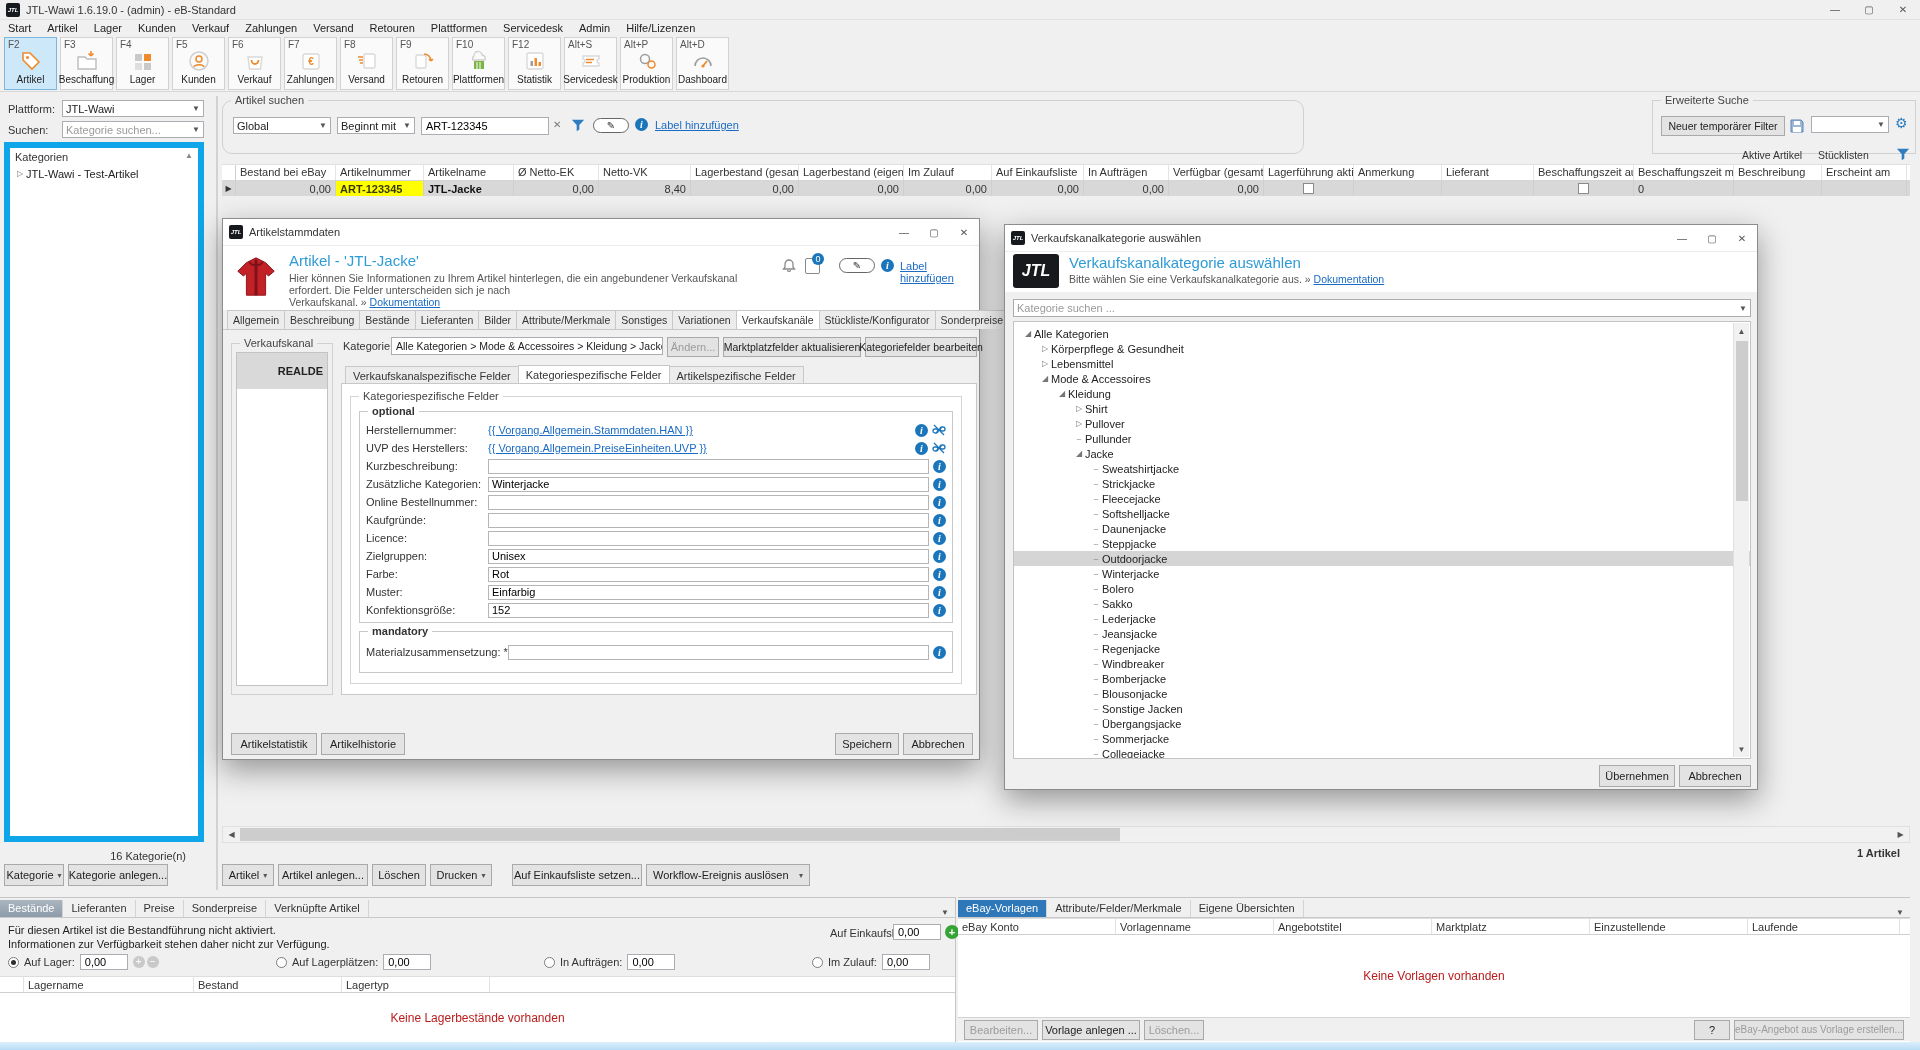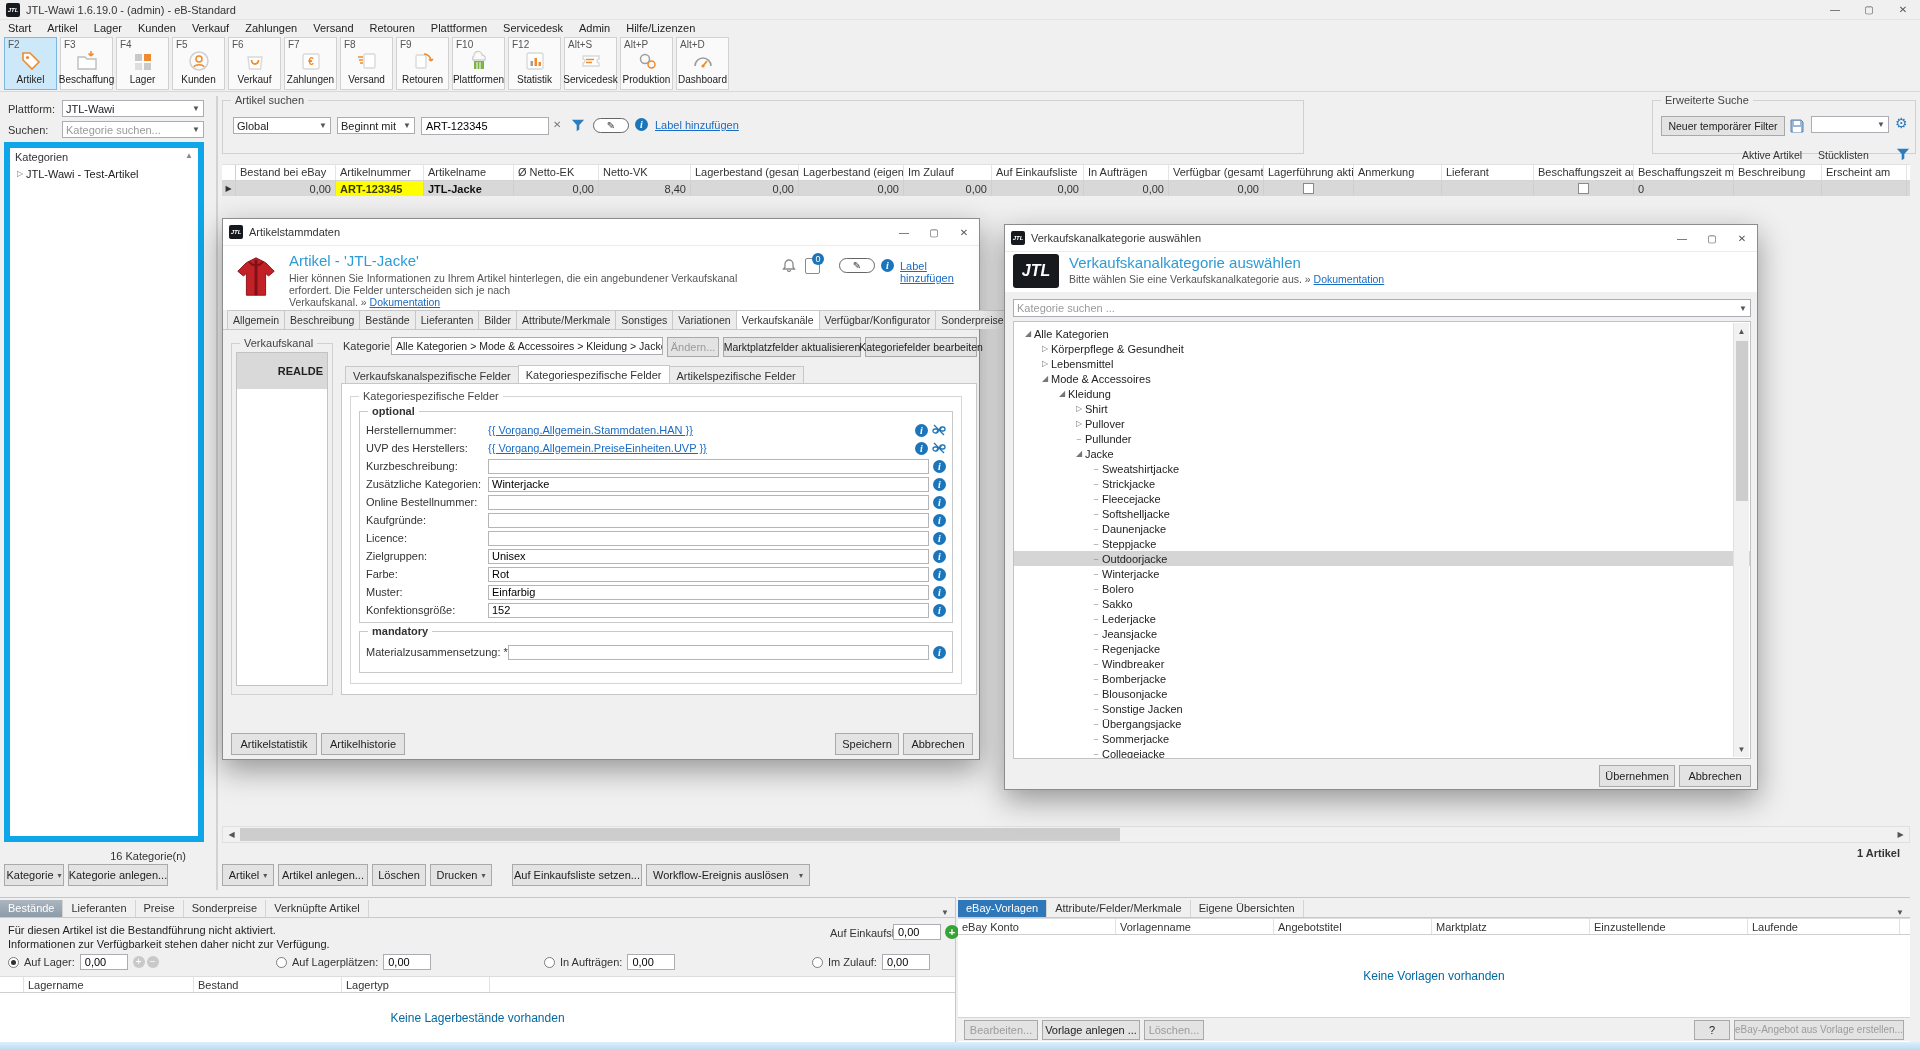--- a/index.html
+++ b/index.html
@@ -82,21 +82,21 @@
   #br-panel { left:958px; top:897px; width:952px; height:145px; background:#fff; border-top:1px solid #c6c6c6; }
   .ptab-bar { height:20px; background:#f0f0f0; border-bottom:1px solid #c9c9c9; display:flex; align-items:flex-end; }
   .ptab { padding:2px 8px 3px; border-right:1px solid #d4d4d4; color:#333; white-space:nowrap; }
   .ptab.active-gray { background:linear-gradient(#aab5bf,#8d9caa); color:#fff; }
   .ptab.active-blue { background:#2e77b8; color:#fff; }
   .ptab-caret { margin-left:auto; color:#555; font-size:8px; padding:0 6px; }
   .radio { width:11px; height:11px; border:1px solid #7c7c7c; border-radius:50%; background:#fff; position:relative; display:inline-block; flex:0 0 11px; }
   .radio.checked::after { content:""; position:absolute; inset:2px; background:#2f2f2f; border-radius:50%; }
   .mini-circle { width:12px; height:12px; border-radius:50%; background:#c9c9c9; color:#fff; display:inline-flex; align-items:center; justify-content:center; font-size:10px; line-height:10px; }
   .plus-green { width:14px; height:14px; border-radius:50%; background:#35a335; color:#fff; display:inline-flex; align-items:center; justify-content:center; font-weight:bold; font-size:11px; }
-  .empty-msg { color:#0369a1; font-size:12px; text-align:center; }
+  .empty-msg { color:#b91c1c; font-size:12px; text-align:center; }
   .subtable-hdr { display:flex; background:#fff; border-top:1px solid #ddd; border-bottom:1px solid #cfcfcf; height:17px; }
   .subtable-hdr .col { border-right:1px solid #e2e2e2; padding:2px 4px; }
 
   
   .dialog { position:absolute; background:#f0f0f0; border:1px solid #8c8c8c; box-shadow:0 10px 28px rgba(0,0,0,.38); }
   .dlg-titlebar { height:27px; background:#fff; display:flex; align-items:center; border-bottom:1px solid #ececec; }
   .dlg-titlebar .title { font-size:11px; color:#333; }
   .dlg-header { background:#fff; position:relative; }
   .dlg-heading { color:#2e9bd6; font-size:15px; }
   .dlg-desc { color:#555; font-size:10.5px; line-height:12px; }
@@ -291,21 +291,21 @@
 <button class="abs btn" style="left:4px;top:864px;width:60px;">
     <span>Kategorie</span>
     <span class="chev">▾</span>
   </button>
 <button class="abs btn" style="left:68px;top:864px;width:100px;">
     <span>Kategorie anlegen...</span>
   </button>
 
 <div class="abs splitter"></div>
 
-<div class="groupbox" style="left:222px;top:100px;width:1082px;height:54px;">
+<div class="groupbox" style="left:222px;top:100px;width:1082px;height:54px;border-radius:10px;">
   <span class="legend">Artikel suchen</span>
   <div class="abs combo" style="left:10px;top:16px;width:98px;">
     <span>Global</span>
       <span class="chev">▼</span>
   </div>
   <div class="abs combo" style="left:114px;top:16px;width:78px;">
     <span>Beginnt mit</span>
       <span class="chev">▼</span>
   </div>
   <input class="abs field-input" style="left: 198px; top: 16px; width: 128px;" value="ART-123345">
@@ -641,21 +641,21 @@
 
   <span class="dtab" style="font-size:10.5px;padding:3px 5px;">Allgemein</span>
       <span class="dtab" style="font-size:10.5px;padding:3px 5px;">Beschreibung</span>
       <span class="dtab" style="font-size:10.5px;padding:3px 5px;">Bestände</span>
       <span class="dtab" style="font-size:10.5px;padding:3px 5px;">Lieferanten</span>
       <span class="dtab" style="font-size:10.5px;padding:3px 5px;">Bilder</span>
       <span class="dtab" style="font-size:10.5px;padding:3px 5px;">Attribute/Merkmale</span>
       <span class="dtab" style="font-size:10.5px;padding:3px 5px;">Sonstiges</span>
       <span class="dtab" style="font-size:10.5px;padding:3px 5px;">Variationen</span>
       <span class="dtab active" style="font-size:10.5px;padding:3px 5px;">Verkaufskanäle</span>
-      <span class="dtab" style="font-size:10.5px;padding:3px 5px;">Verfügbar/Konfigurator</span>
+      <span class="dtab" style="font-size:10.5px;padding:3px 5px;">Stückliste/Konfigurator</span>
       <span class="dtab" style="font-size:10.5px;padding:3px 5px;">Sonderpreise</span>
       <span class="dtab" style="font-size:10.5px;padding:3px 5px;">Dateien</span>
       <span class="dtab" style="font-size:10.5px;padding:3px 5px;">Eigene Felder</span>
     </div>
 
   <div class="groupbox" style="left:8px;top:124px;width:102px;height:352px;background:#f0f0f0;text-align:right;">
     <span class="legend">Verkaufskanal</span>
     <div class="listbox abs" style="left:4px;top:8px;width:92px;height:334px;">
       <div class="list-item selected">REALDE</div>
     </div>

